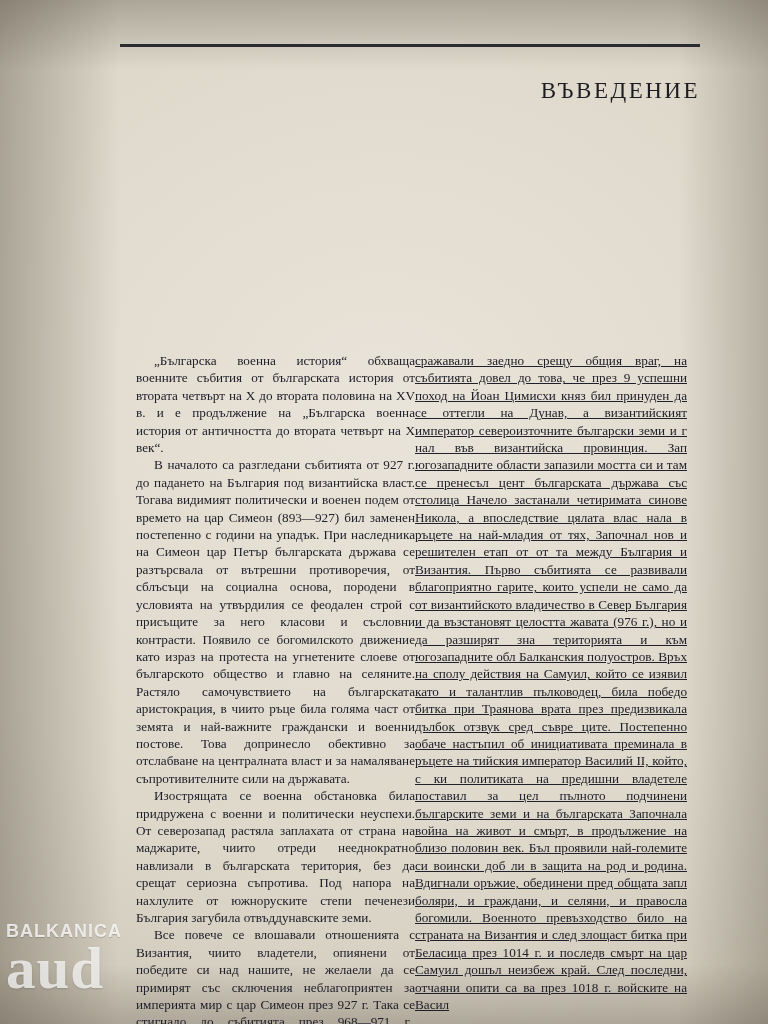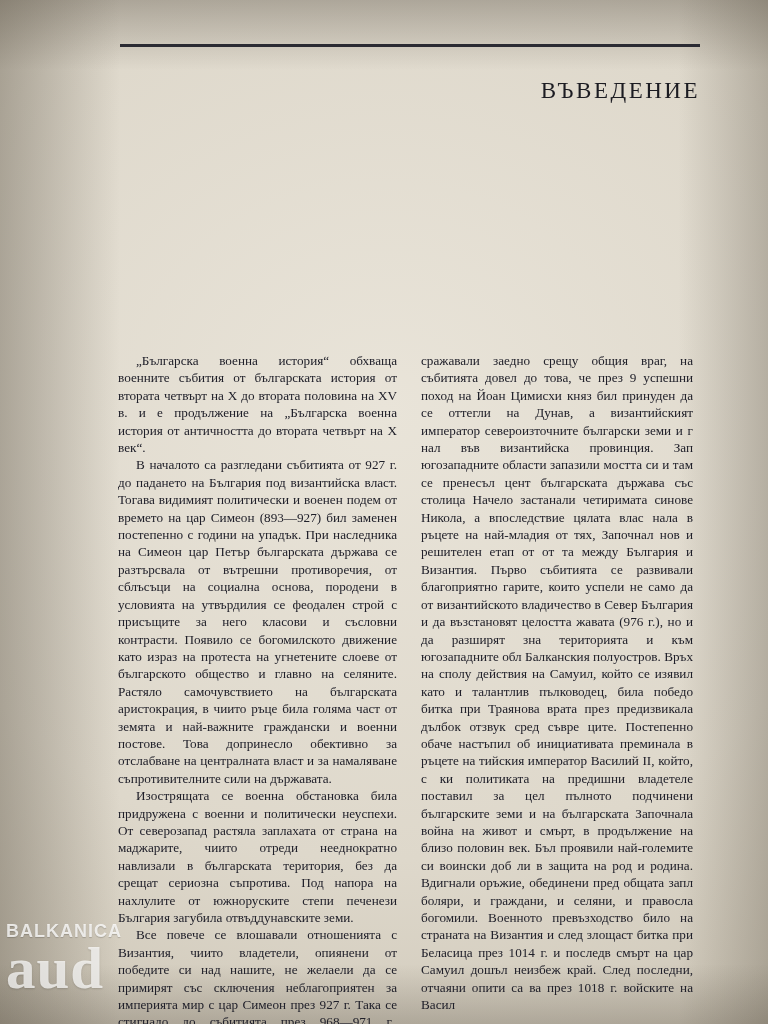--- a/index.html
+++ b/index.html
@@ -73,26 +73,25 @@
     letter-spacing: 2.5px;
     color: #1c1c22;
     font-family: "Liberation Serif", serif;
     font-weight: normal;
     white-space: nowrap;
   }
 
   
   .columns {
     position: absolute;
-    left: 118px;
+    left: 136px;
     top: 352px;
     width: 582px;
     height: 672px;
     display: flex;
-    gap: 24px;
   }
   .col {
     width: 279px;
     font-size: 13.2px;
     line-height: 17.4px;
     text-align: justify;
     color: #20202a;
     overflow: hidden;
     hyphens: none;
   }
@@ -100,20 +99,21 @@
     margin: 0;
     text-indent: 18px;
   }
   .col p.noindent {
     text-indent: 0;
   }
 
   
   .col.right {
     width: 272px;
+    text-decoration: underline;
   }
 
   
   .watermark {
     position: absolute;
     left: 6px;
     bottom: 28px;
     pointer-events: none;
     user-select: none;
   }

